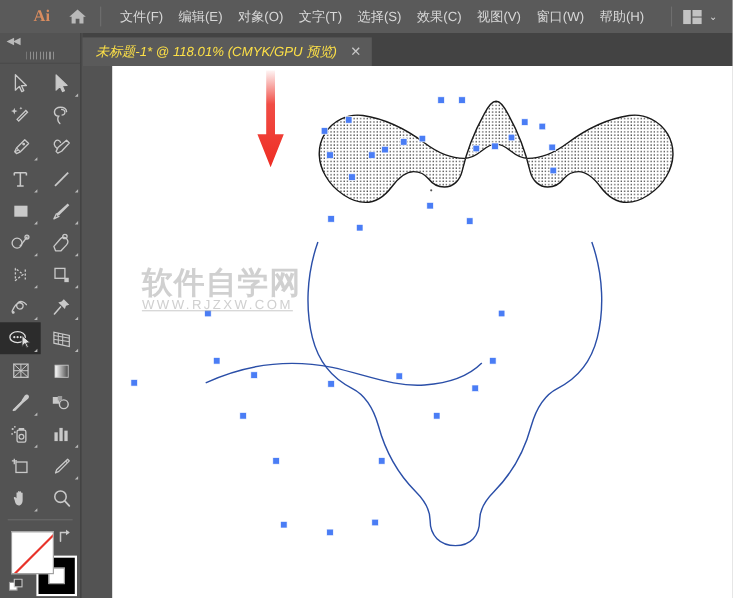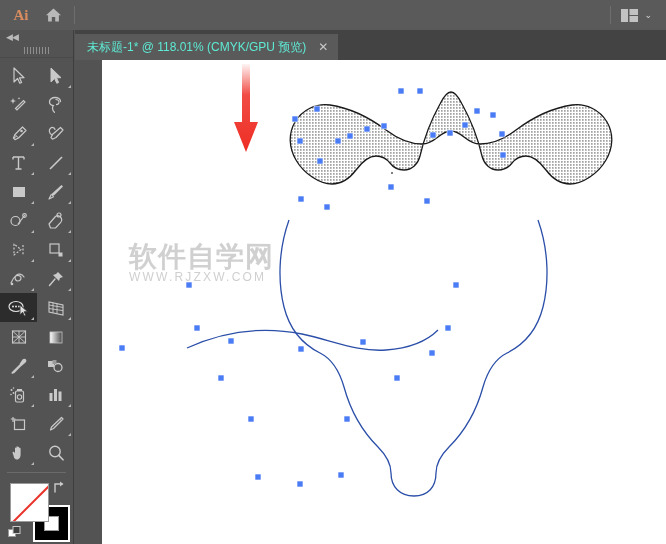--- a/index.html
+++ b/index.html
@@ -32,21 +32,21 @@
     box-sizing: border-box;
   }
   .ai-logo {
     width: 34px;
     text-align: center;
     color: #d98c5f;
     font-size: 15px;
     font-weight: bold;
     font-family: "Liberation Serif", "DejaVu Serif", serif;
     letter-spacing: 0px;
-    padding-left: 4px;
+    padding-left: 21px;
   }
   .home-icon {
     width: 30px;
     display: flex;
     align-items: center;
     justify-content: center;
   }
   .vsep {
     width: 1px;
     height: 18px;
@@ -95,23 +95,24 @@
   .doc-tab {
     height: 26px;
     background: #5a5a5a;
     display: flex;
     align-items: center;
     padding: 0 8px 0 12px;
     box-sizing: border-box;
     gap: 10px;
   }
   .doc-tab-title {
-    color: #5eead4;
+    color: #fde047;
     font-size: 12px;
     white-space: nowrap;
+    font-style: italic;
   }
   .doc-tab-close {
     color: #c8c8c8;
     font-size: 12px;
     line-height: 1;
     padding: 0 2px;
     cursor: default;
   }
 
   
@@ -259,35 +260,47 @@
     white-space: nowrap;
   }
   .wm-en {
     font-family: "Liberation Sans", sans-serif;
     font-size: 12px;
     color: rgba(175,175,175,0.6);
     letter-spacing: 2.2px;
     line-height: 14px;
     white-space: nowrap;
     margin-top: -2px;
+    text-decoration: underline;
   }
 </style>
 </head>
 <body>
 
 <div id="app">
 
   <div class="menubar">
     <div class="ai-logo">Ai</div>
     <div class="home-icon">
       <svg width="17" height="16" viewBox="0 0 17 16" aria-hidden="true">
         <path d="M8.5 1.6 L16 8.2 L13.9 8.2 L13.9 14.4 L10.2 14.4 L10.2 10 L6.8 10 L6.8 14.4 L3.1 14.4 L3.1 8.2 L1 8.2 Z" fill="#b9b9b9"></path>
       </svg>
     </div>
     <div class="vsep"></div>
+    <div class="menu-items">
+      <div class="menu-item">文件(F)</div>
+      <div class="menu-item">编辑(E)</div>
+      <div class="menu-item">对象(O)</div>
+      <div class="menu-item">文字(T)</div>
+      <div class="menu-item">选择(S)</div>
+      <div class="menu-item">效果(C)</div>
+      <div class="menu-item">视图(V)</div>
+      <div class="menu-item">窗口(W)</div>
+      <div class="menu-item">帮助(H)</div>
+    </div>
     <div class="menubar-right">
       <div class="vsep"></div>
       <div class="ws-switcher">
         <svg width="17" height="13" viewBox="0 0 17 13" aria-hidden="true">
           <rect x="0" y="0" width="7" height="13" fill="#c2c2c2"></rect>
           <rect x="8.5" y="0" width="8.5" height="6" fill="#c2c2c2"></rect>
           <rect x="8.5" y="7" width="8.5" height="6" fill="#c2c2c2"></rect>
         </svg>
         <span class="chev-down">⌄</span>
       </div>

